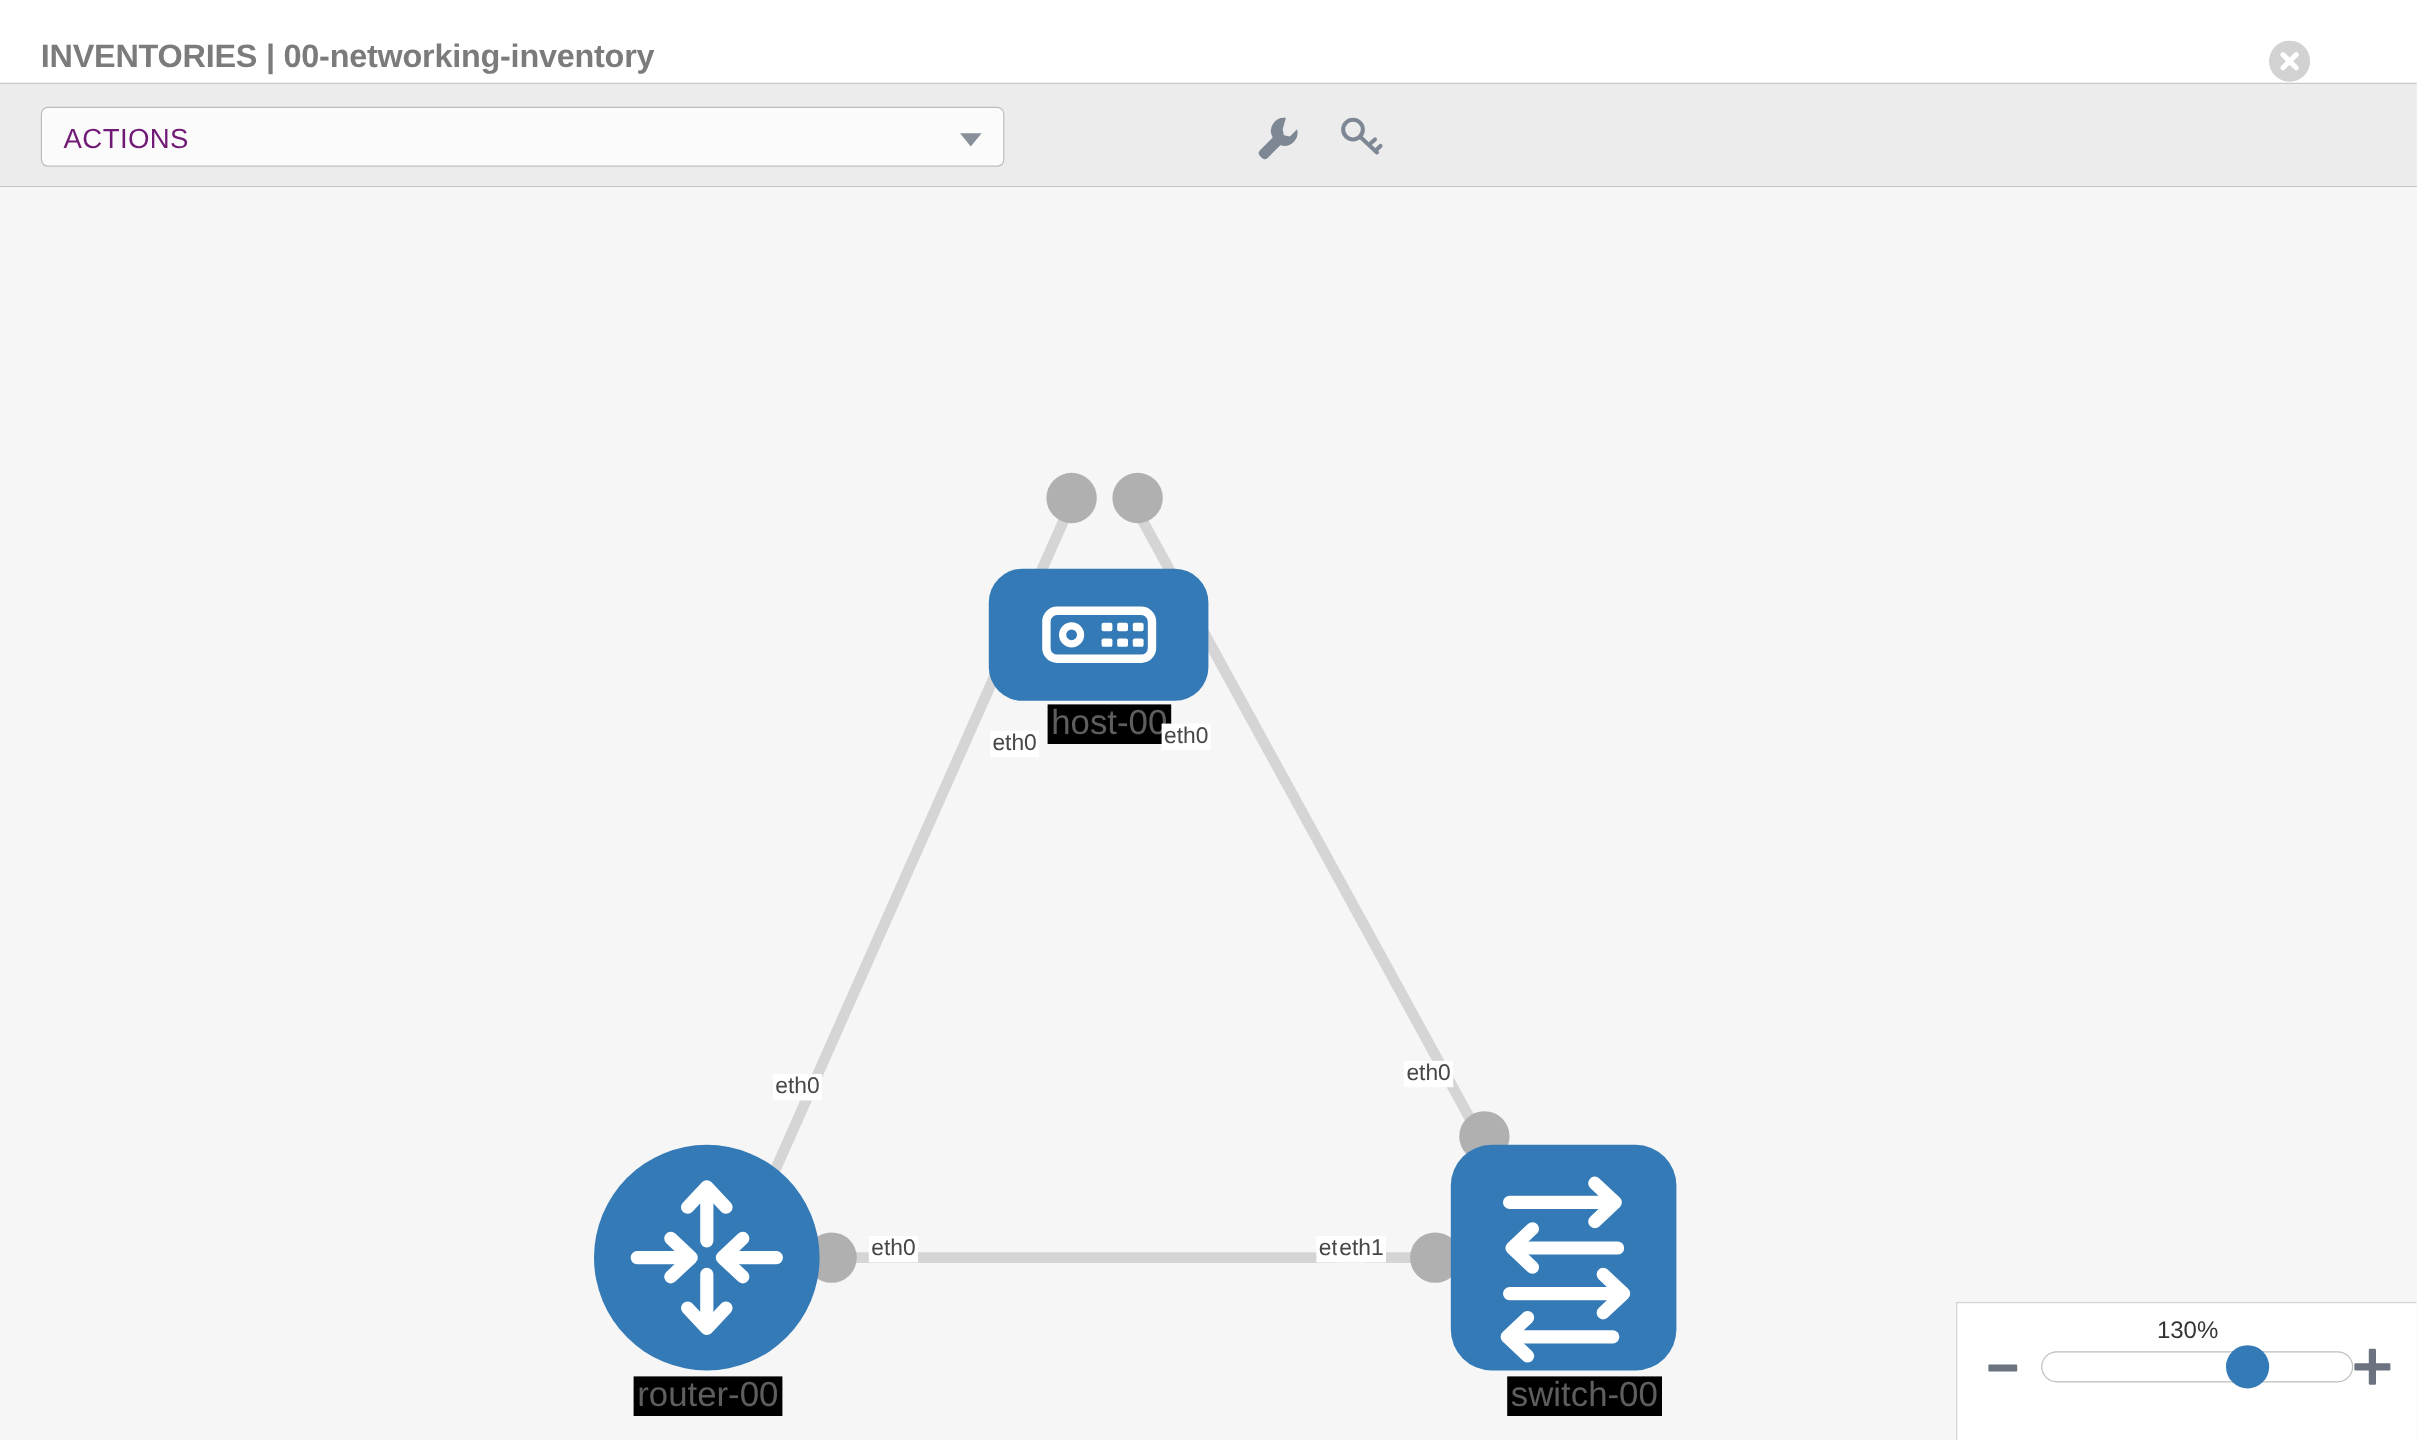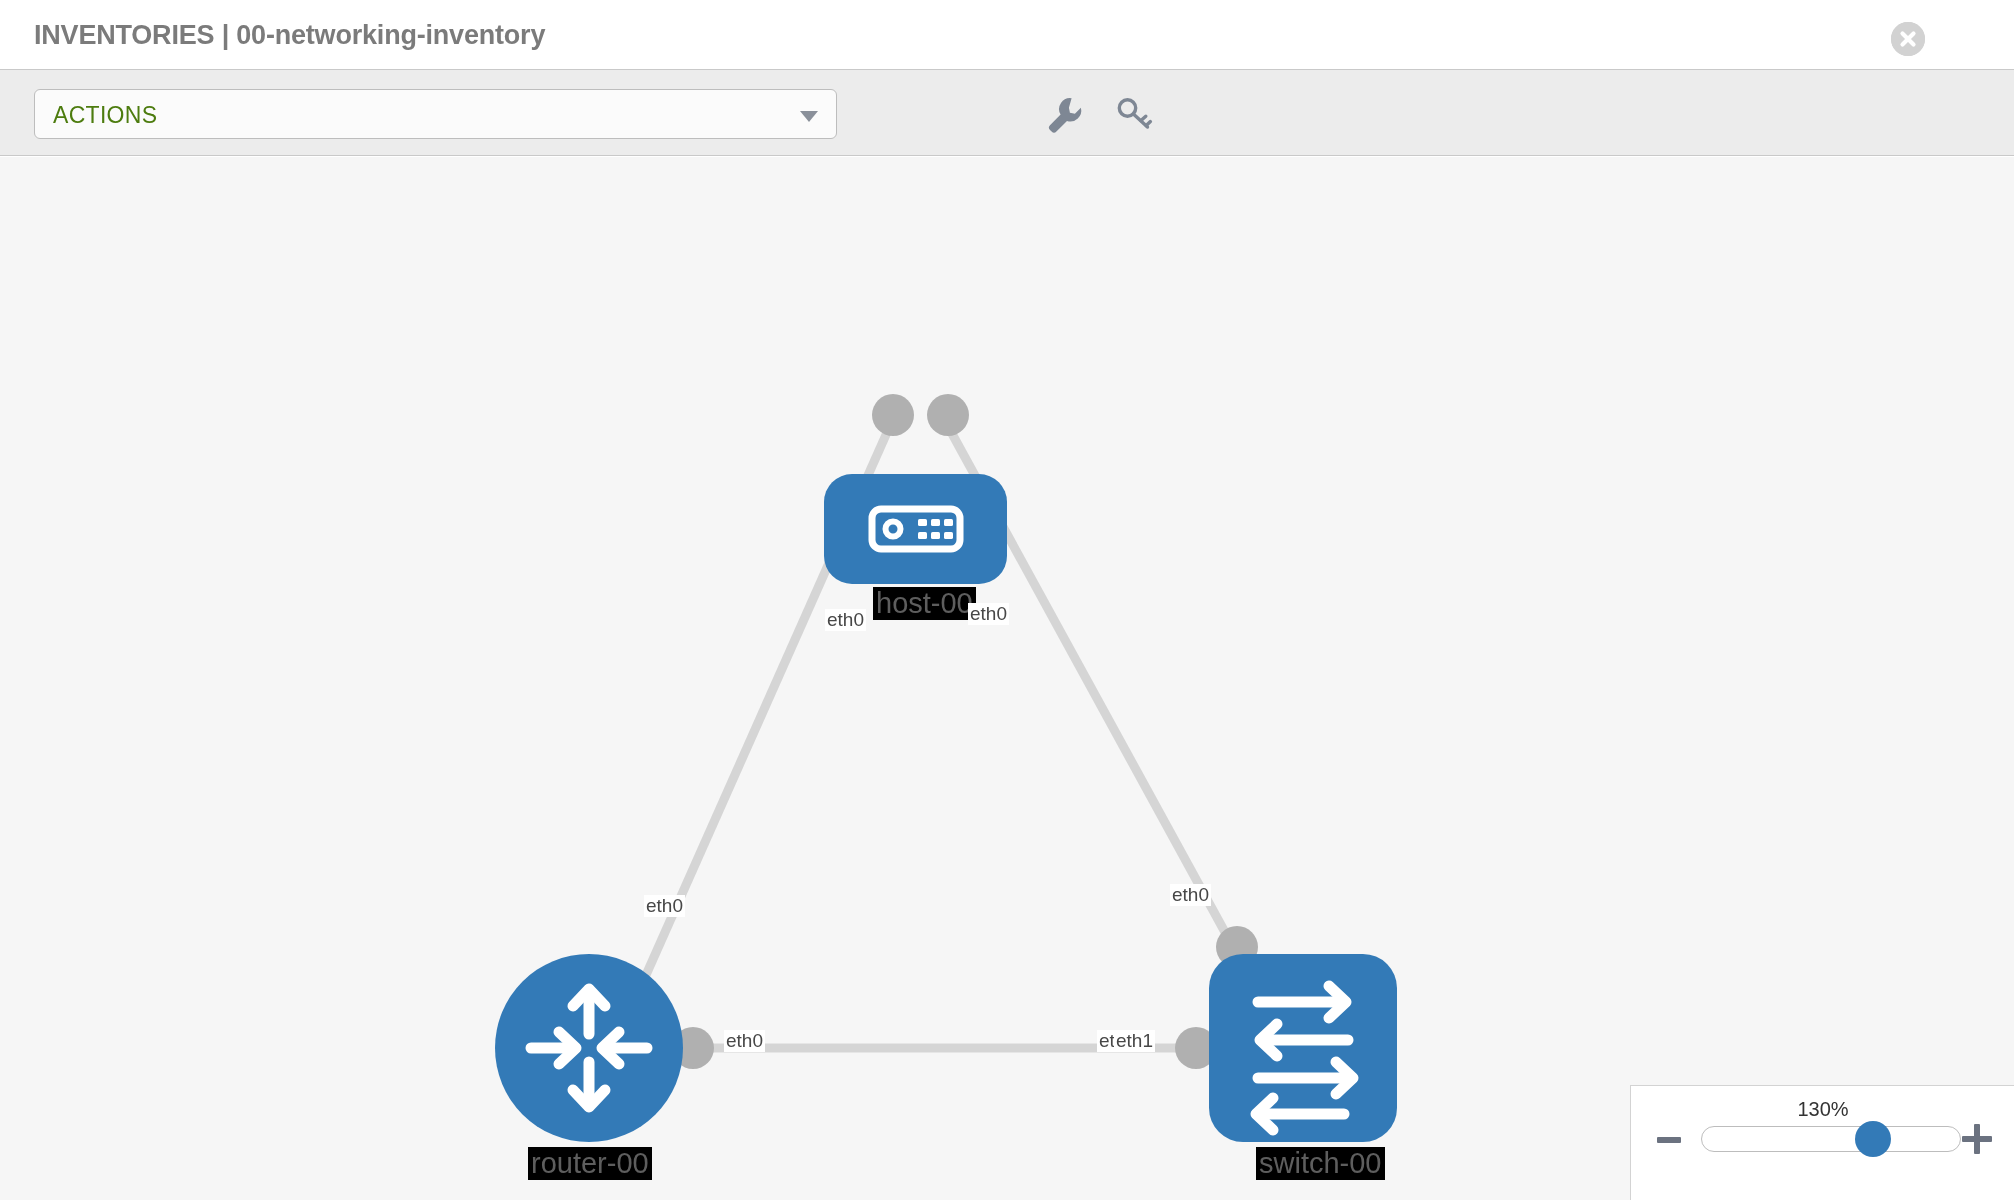--- a/index.html
+++ b/index.html
@@ -6,21 +6,21 @@
   html, body {
     margin: 0; padding: 0;
     width: 2014px; height: 1200px;
     background: #ffffff;
     font-family: "Liberation Sans", sans-serif;
     overflow: hidden;
   }
 
   
   .header {
-    position: absolute; left: 0; top: 4px;
+    position: absolute; left: 0; top: 16px;
     width: 1950px; height: 69px;
     background: #ffffff;
   }
   .header-title {
     position: absolute; left: 34px; top: 16px;
     font-size: 27px; font-weight: bold;
     color: #7b7b7b;
     letter-spacing: -0.2px;
     white-space: nowrap;
   }
@@ -44,21 +44,21 @@
   .actions-select {
     position: absolute; left: 34px; top: 19px;
     width: 803px; height: 50px;
     background: #fbfbfb;
     border: 1px solid #bdbdbd;
     border-radius: 6px;
     cursor: pointer;
   }
   .actions-label {
     position: absolute; left: 18px; top: 12px;
-    font-size: 23px; color: #4d7c0f;
+    font-size: 23px; color: #701a75;
     letter-spacing: 0.3px;
   }
   .caret {
     position: absolute; right: 18px; top: 21px;
     width: 0; height: 0;
     border-left: 9px solid transparent;
     border-right: 9px solid transparent;
     border-top: 11px solid #8a909a;
   }
   .tool-icon {

